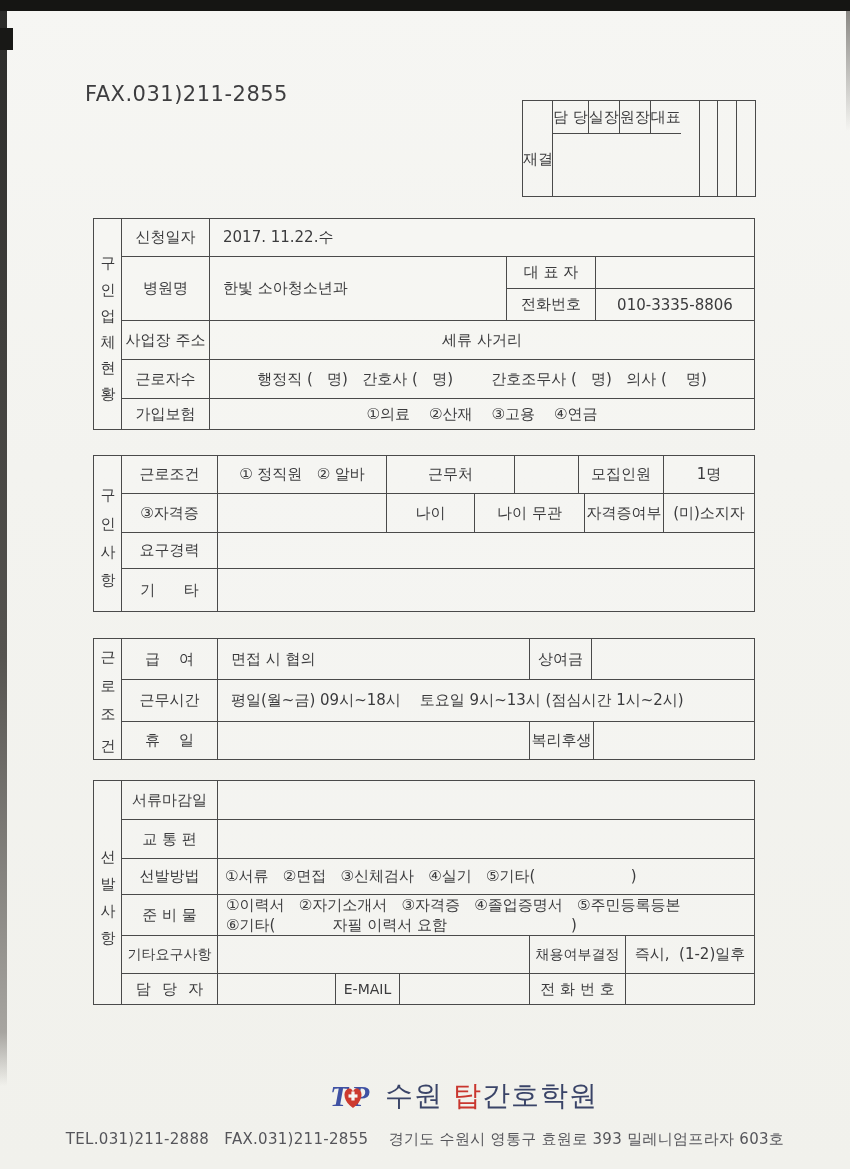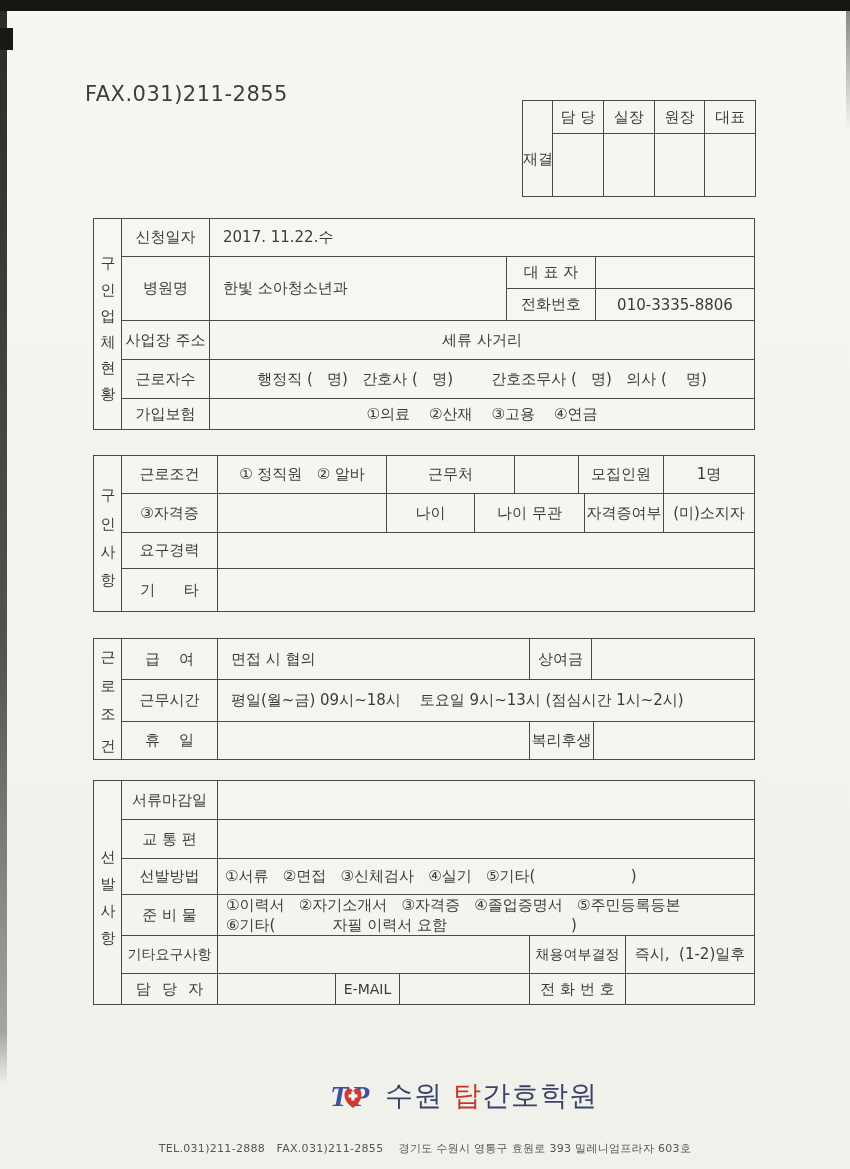--- a/index.html
+++ b/index.html
@@ -16,21 +16,21 @@
   .edge-right{position:absolute;right:0;top:11px;width:4px;height:120px;background:linear-gradient(180deg,#8a8884,transparent);}
 
   .fax{position:absolute;left:85px;top:82px;font-size:21px;letter-spacing:.5px;color:#3d3d3f;}
   .title{position:absolute;left:186px;top:108px;font-size:34px;font-weight:bold;color:#323234;
     letter-spacing:15px;border-bottom:2px solid #3a3a3c;padding:0 6px 8px 10px;white-space:pre;}
 
   
   .approval{position:absolute;left:522px;top:100px;width:234px;height:97px;
     border:1px solid #4a4a4a;display:flex;background:transparent;box-sizing:border-box;}
   .ap-stamp{width:29px;border-right:1px solid #4a4a4a;display:flex;align-items:center;justify-content:center;}
-  .ap-grid{flex:1;display:flex;flex-direction:column;}
+  .ap-grid{flex:1;display:flex;flex-direction:row;}
   .ap-hrow{display:flex;height:32px;border-bottom:1px solid #4a4a4a;}
   .ap-srow{display:flex;flex:1;}
   .ap-h,.ap-c{flex:1;border-right:1px solid #4a4a4a;display:flex;align-items:center;justify-content:center;white-space:pre;}
   .ap-h:last-child,.ap-c:last-child{border-right:none;}
 
   
   .tbl{position:absolute;border:1px solid #4a4a4a;display:flex;box-sizing:border-box;background:rgba(255,255,255,.18);}
   .side{width:27px;border-right:1px solid #4a4a4a;display:flex;align-items:center;justify-content:center;}
   .vtext{writing-mode:vertical-rl;text-orientation:upright;line-height:1;}
   .rows{flex:1;display:flex;flex-direction:column;min-width:0;}
@@ -47,21 +47,21 @@
   .subrow{display:flex;flex:1;min-height:0;}
   .subrow.bb{border-bottom:1px solid #4a4a4a;}
 
   .docs-cell{flex-direction:column;align-items:flex-start;justify-content:center;padding-left:8px;line-height:20px;}
 
   
   .logo{position:absolute;left:330px;top:1078px;height:36px;display:flex;align-items:center;gap:7px;}
   .logo-text{font-size:28px;font-weight:normal;color:#3a4468;letter-spacing:1px;white-space:pre;}
   .logo-top{color:#c9362e;}
   .footer-line{position:absolute;left:0;top:1130px;width:850px;text-align:center;
-    font-size:11px;color:#55555a;letter-spacing:.3px;white-space:pre;margin-top:11px;}
+    font-size:15px;color:#55555a;letter-spacing:.3px;white-space:pre;}
 </style>
 </head>
 <body>
 
 <div class="page">
   <div class="edge-top"></div>
   <div class="edge-left"></div>
   <div class="edge-blob"></div>
   <div class="edge-right"></div>
 

